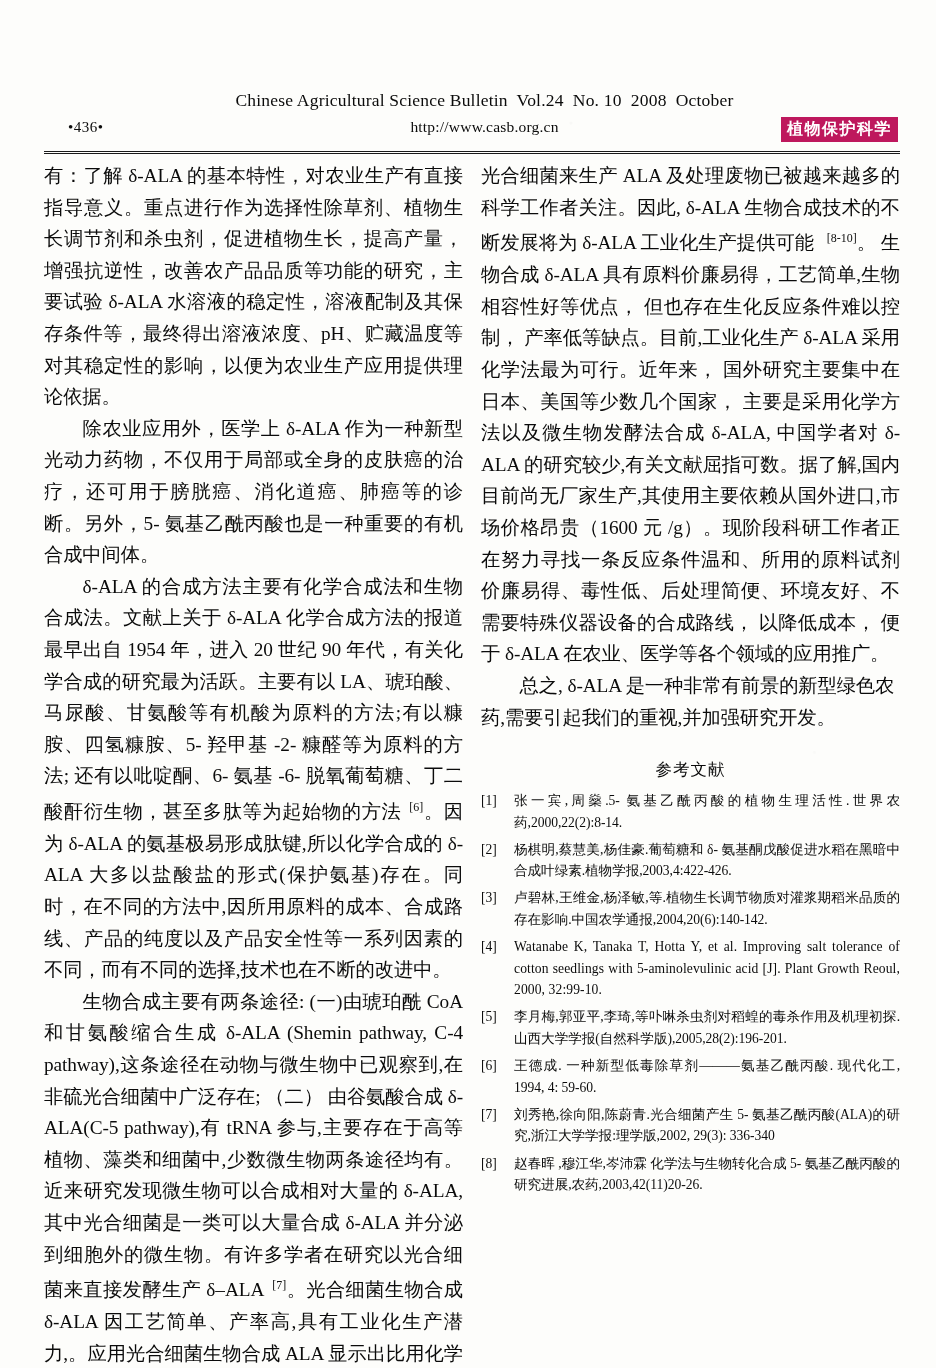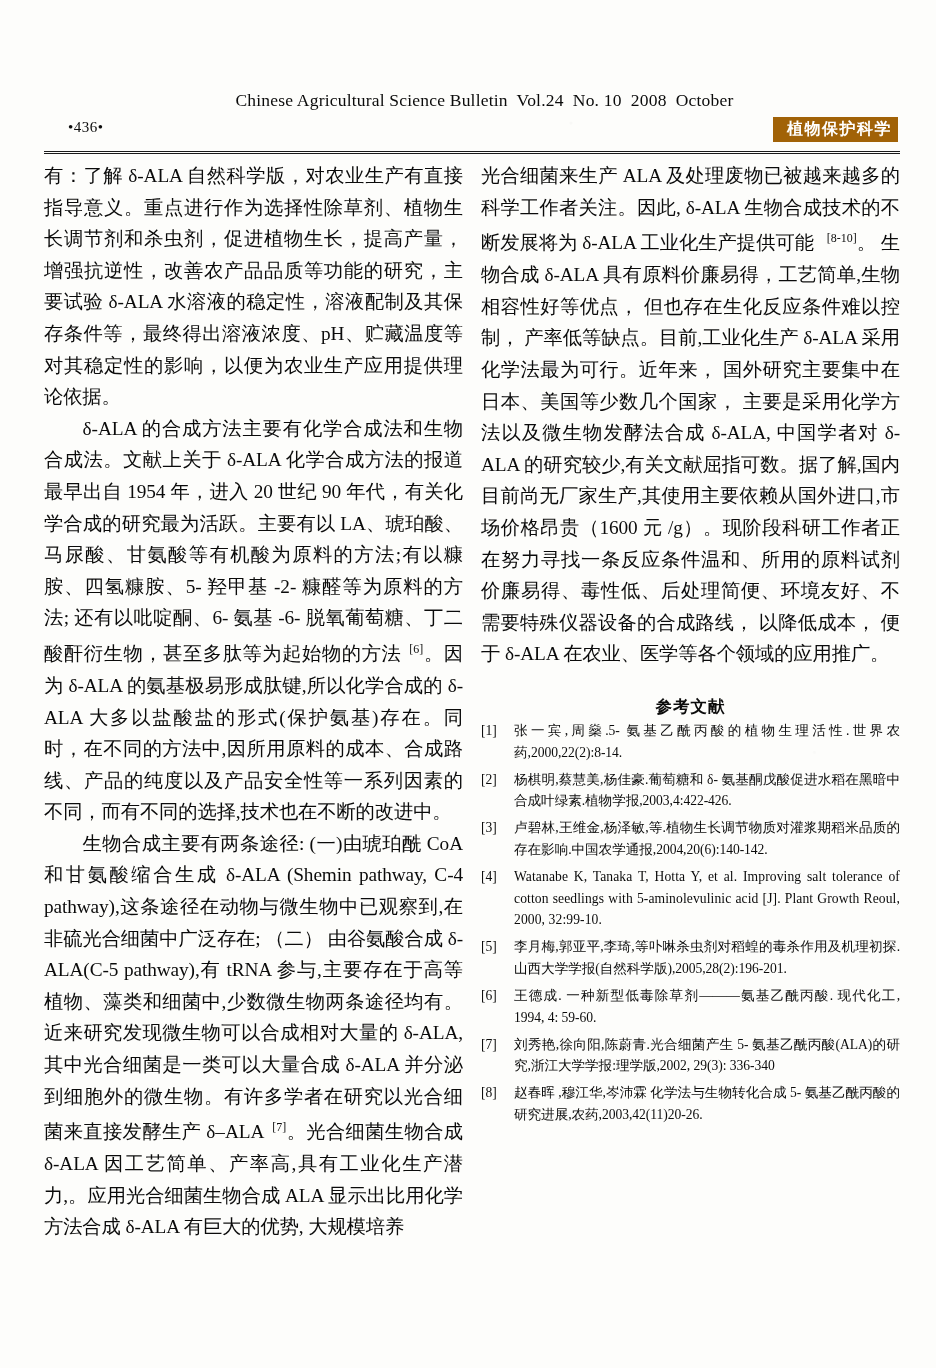--- a/index.html
+++ b/index.html
@@ -53,26 +53,26 @@
     left: 68px;
     top: 119px;
     font-size: 15px;
     letter-spacing: 0.5px;
   }
 
   .section-tag {
     position: absolute;
     right: 38px;
     top: 117px;
-    background: #a16207;
+    background: #be185d;
     color: #fff;
     font-family: "DejaVu Sans", "Liberation Sans", sans-serif;
     font-size: 16px;
     font-weight: 700;
-    padding: 3px 6px 4px 14px;
+    padding: 3px 6px 4px 6px;
     letter-spacing: 1.5px;
     line-height: 1.1;
     white-space: nowrap;
   }
 
   .rule-top {
     position: absolute;
     left: 44px;
     right: 36px;
     top: 151px;
@@ -103,24 +103,24 @@
   .body-p.indent { text-indent: 2em; }
   .body-p + .body-p { margin-top: 0; }
 
   .last-line-left { text-align: left; }
 
   sup.ref { font-size: 0.62em; vertical-align: super; letter-spacing: 0; padding-left: 8px; }
 
   
   .ref-heading {
     font-family: "DejaVu Sans", "Liberation Sans", sans-serif;
-    font-weight: 700;
+    font-weight: 400;
     font-size: 16.5px;
     text-align: center;
-    margin: 26px 0 2px 0;
+    margin: 26px 0 9px 0;
     letter-spacing: 1px;
   }
   .ref-list { margin: 0; padding: 0; list-style: none; }
   .ref-item {
     display: flex;
     font-size: 13.6px;
     line-height: 21.6px;
     margin-bottom: 5.5px;
   }
   .ref-num { width: 33px; flex: 0 0 33px; }
@@ -133,42 +133,45 @@
   .ref-text.latin { letter-spacing: 0.1px; }
 </style>
 </head>
 <body>
 
 <div class="page">
   <div class="paper-noise"></div>
 
   <div class="running-head">
     <div class="journal-line">Chinese Agricultural Science Bulletin  Vol.24  No. 10  2008  October</div>
+    <div class="url-line">http://www.casb.org.cn</div>
   </div>
 
   <div class="folio">•436•</div>
 
   <div class="section-tag">植物保护科学</div>
 
   <div class="rule-top"></div>
 
   <div class="columns">
 
     <div class="col">
-      <p class="body-p">有：了解 δ-ALA 自然科学版，对农业生产有直接指导意义。重点进行作为选择性除草剂、植物生长调节剂和杀虫剂，促进植物生长，提高产量，增强抗逆性，改善农产品品质等功能的研究，主要试验 δ-ALA 水溶液的稳定性，溶液配制及其保存条件等，最终得出溶液浓度、pH、贮藏温度等对其稳定性的影响，以便为农业生产应用提供理论依据。</p>
-
+      <p class="body-p">有：了解 δ-ALA 的基本特性，对农业生产有直接指导意义。重点进行作为选择性除草剂、植物生长调节剂和杀虫剂，促进植物生长，提高产量，增强抗逆性，改善农产品品质等功能的研究，主要试验 δ-ALA 水溶液的稳定性，溶液配制及其保存条件等，最终得出溶液浓度、pH、贮藏温度等对其稳定性的影响，以便为农业生产应用提供理论依据。</p>
+
+      <p class="body-p indent">除农业应用外，医学上 δ-ALA 作为一种新型光动力药物，不仅用于局部或全身的皮肤癌的治疗，还可用于膀胱癌、消化道癌、肺癌等的诊断。另外，5- 氨基乙酰丙酸也是一种重要的有机合成中间体。</p>
 
       <p class="body-p indent"><span>δ-ALA 的合成方法主要有化学合成法和生物合成法。文献上关于 δ-ALA 化学合成方法的报道最早出自 1954 年，进入 20 世纪 90 年代，有关化学合成的研究最为活跃。主要有以 LA、琥珀酸、马尿酸、甘氨酸等有机酸为原料的方法;有以糠胺、四氢糠胺、5- 羟甲基 -2- 糠醛等为原料的方法; 还有以吡啶酮、6- 氨基 -6- 脱氧葡萄糖、丁二酸酐衍生物，甚至多肽等为起始物的方法</span><sup class="ref">[6]</sup><span>。因为 δ-ALA 的氨基极易形成肽键,所以化学合成的 δ-ALA 大多以盐酸盐的形式(保护氨基)存在。同时，在不同的方法中,因所用原料的成本、合成路线、产品的纯度以及产品安全性等一系列因素的不同，而有不同的选择,技术也在不断的改进中。</span></p>
 
       <p class="body-p indent"><span>生物合成主要有两条途径: (一)由琥珀酰 CoA 和甘氨酸缩合生成 δ-ALA  (Shemin pathway, C-4 pathway),这条途径在动物与微生物中已观察到,在非硫光合细菌中广泛存在; （二） 由谷氨酸合成 δ-ALA(C-5 pathway),有 tRNA 参与,主要存在于高等植物、藻类和细菌中,少数微生物两条途径均有。近来研究发现微生物可以合成相对大量的 δ-ALA, 其中光合细菌是一类可以大量合成 δ-ALA 并分泌到细胞外的微生物。有许多学者在研究以光合细菌来直接发酵生产 δ–ALA</span><sup class="ref">[7]</sup><span>。光合细菌生物合成 δ-ALA 因工艺简单、产率高,具有工业化生产潜力,。应用光合细菌生物合成 ALA 显示出比用化学方法合成 δ-ALA 有巨大的优势, 大规模培养</span></p>
     </div>
 
     <div class="col">
       <p class="body-p"><span>光合细菌来生产 ALA 及处理废物已被越来越多的科学工作者关注。因此, δ-ALA 生物合成技术的不断发展将为 δ-ALA 工业化生产提供可能 </span><sup class="ref">[8-10]</sup><span>。 生物合成 δ-ALA 具有原料价廉易得，工艺简单,生物相容性好等优点， 但也存在生化反应条件难以控制， 产率低等缺点。目前,工业化生产 δ-ALA 采用化学法最为可行。近年来， 国外研究主要集中在日本、美国等少数几个国家， 主要是采用化学方法以及微生物发酵法合成 δ-ALA, 中国学者对 δ-ALA 的研究较少,有关文献屈指可数。据了解,国内目前尚无厂家生产,其使用主要依赖从国外进口,市场价格昂贵（1600 元 /g）。现阶段科研工作者正在努力寻找一条反应条件温和、所用的原料试剂价廉易得、毒性低、后处理简便、环境友好、不需要特殊仪器设备的合成路线， 以降低成本， 便于 δ-ALA 在农业、医学等各个领域的应用推广。</span></p>
 
+      <p class="body-p indent last-line-left">总之, δ-ALA 是一种非常有前景的新型绿色农药,需要引起我们的重视,并加强研究开发。</p>
 
       <div class="ref-heading">参考文献</div>
 
       <ul class="ref-list">
         <li class="ref-item">
           <span class="ref-num">[1]</span>
           <span class="ref-text">张一宾,周燊.5- 氨基乙酰丙酸的植物生理活性.世界农药,2000,22(2):8-14.</span>
         </li>
         <li class="ref-item">
           <span class="ref-num">[2]</span>

